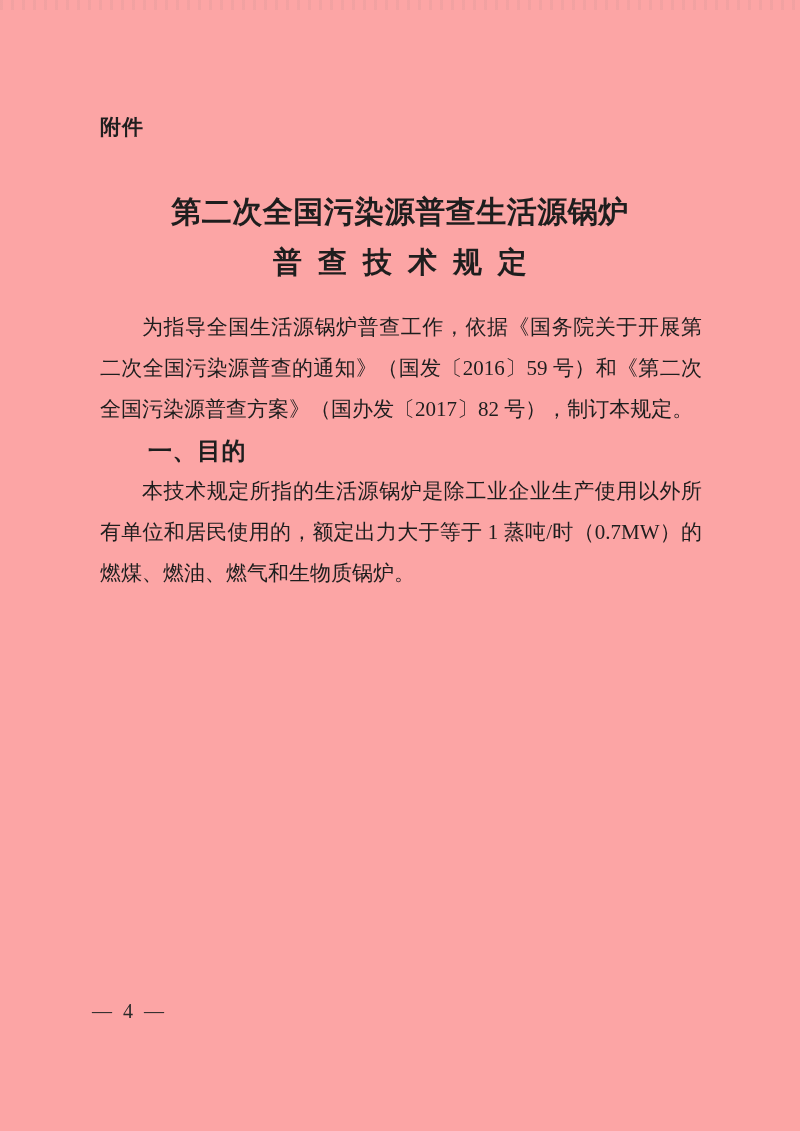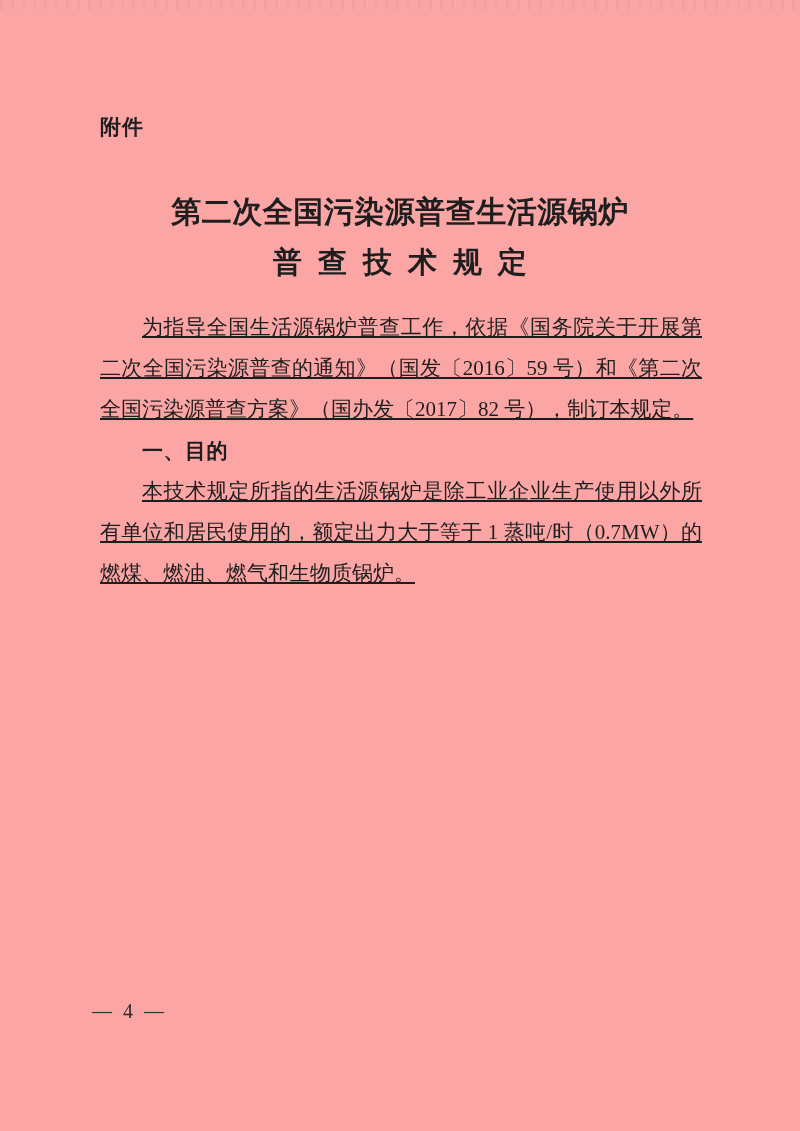--- a/index.html
+++ b/index.html
@@ -65,26 +65,25 @@
     top: 307px;
     width: 602px;
     font-size: 21px;
     line-height: 41px;
   }
   .body-text p {
     margin: 0;
     text-align: justify;
     text-indent: 2em;
     word-break: break-all;
-    text-decoration: underline;
   }
   .body-text h2 {
     margin: 0;
     font-family: "Liberation Sans", "DejaVu Sans", sans-serif;
-    font-size: 21px;
+    font-size: 24px;
     font-weight: 700;
     line-height: 41px;
     text-indent: 2em;
     letter-spacing: 0.5px;
   }
   .page-footer {
     position: absolute;
     left: 92px;
     top: 1000px;
     font-size: 20px;

